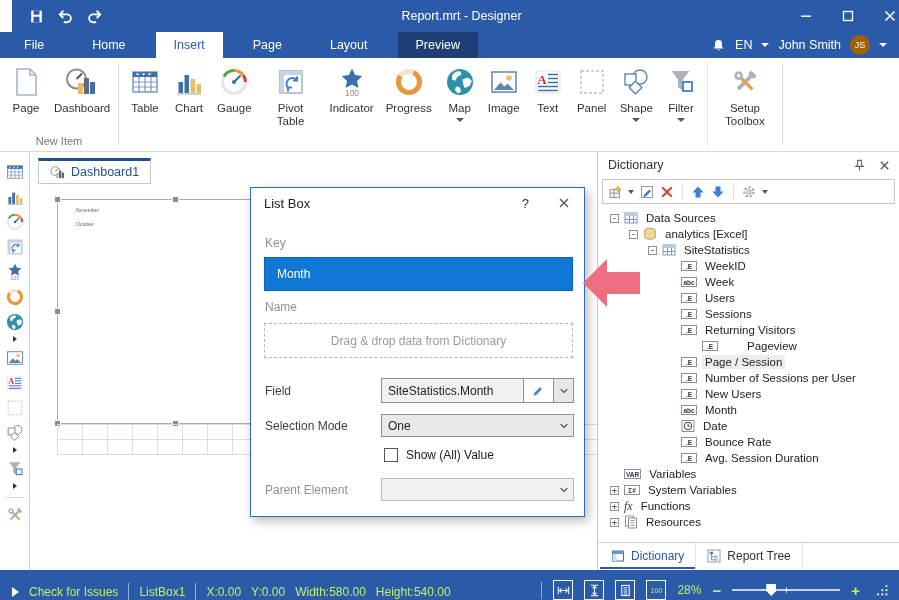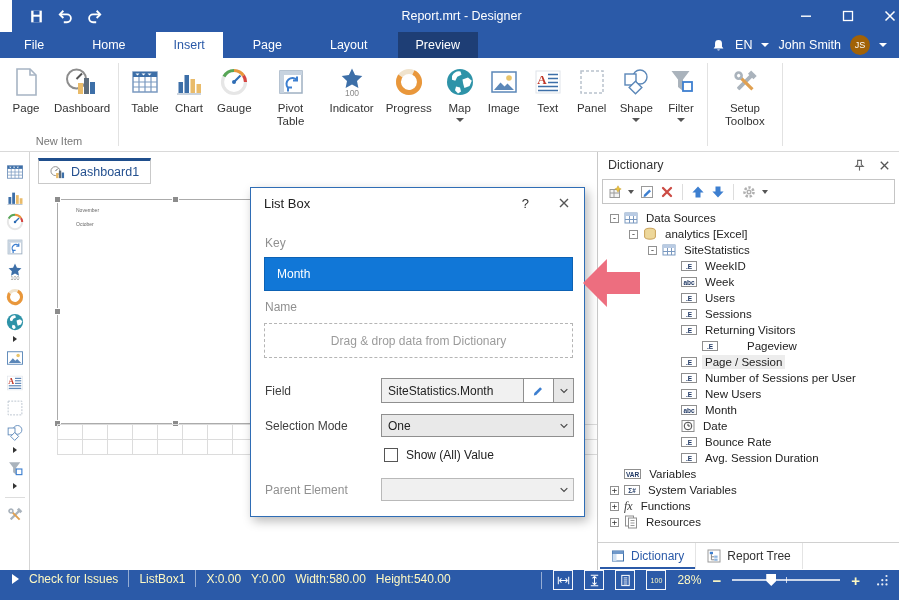--- a/index.html
+++ b/index.html
@@ -104,21 +104,21 @@
 
   .panel-tabs { position:absolute; left:0; right:0; top:390px; height:27px; border-top:1px solid #d0d0d0;
                 display:flex; align-items:stretch; padding-left:2px; background:#fff; }
   .ptab { display:flex; align-items:center; gap:6px; padding:0 11px; font-size:12px; color:#333;
           border-right:1px solid #e4e4e4; cursor:pointer; }
   .ptab .icon { width:14px; height:14px; }
   .ptab.active { color:var(--tb); box-shadow:inset 0 -2px 0 var(--tb); }
 
   
   .statusbar { position:absolute; left:0; top:570px; width:899px; height:30px; background:var(--tb);
-               color:#fef9c3; display:flex; align-items:flex-start; font-size:12px; }
+               color:#bef264; display:flex; align-items:flex-end; font-size:12px; }
   .sb-left { display:flex; align-items:center; gap:10px; padding-left:12px; }
   .play { width:0; height:0; border-top:5px solid transparent; border-bottom:5px solid transparent;
           border-left:7px solid #fff; cursor:pointer; }
   .sb-sep { width:1px; height:17px; background:rgba(255,255,255,.5); }
   .coords { display:flex; gap:10px; }
   .sb-right { margin-left:auto; display:flex; align-items:center; gap:11px; padding-right:10px; }
   .sb-btn { width:20px; height:20px; border:1px solid rgba(255,255,255,.95); display:flex;
             align-items:center; justify-content:center; cursor:pointer; font-size:7px; }
   .sb-btn .icon { width:13px; height:13px; }
   .pm { font-size:15px; font-weight:bold; cursor:pointer; line-height:1; }

